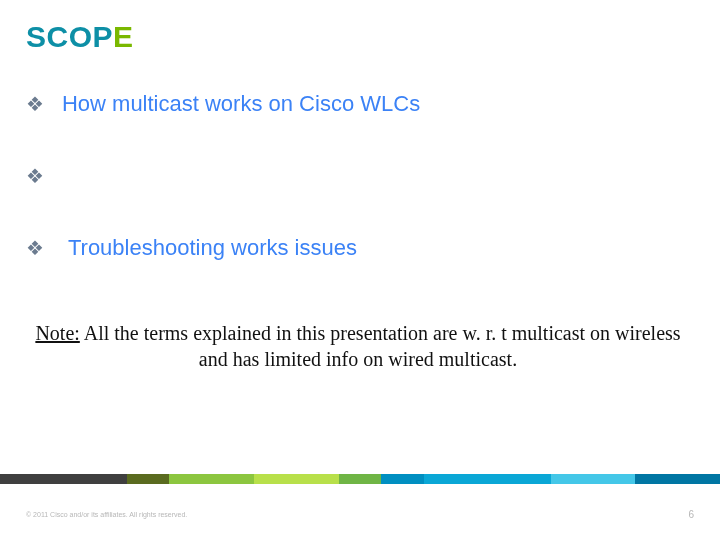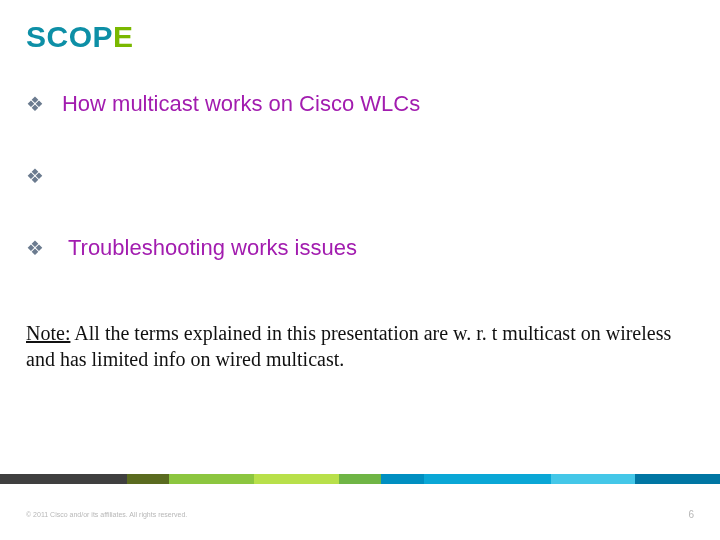--- a/index.html
+++ b/index.html
@@ -1,23 +1,23 @@
 <!DOCTYPE html>
 <html><head>
 <meta charset="utf-8">
 <style>
   * { margin: 0; padding: 0; box-sizing: border-box; }
   html, body { width: 720px; height: 540px; font-family: Arial, Helvetica, sans-serif; background: #fff; overflow: hidden; }
-  .slide { position: relative; width: 720px; height: 540px; background: #fff; }
+  .slide { position: relative; width: 720px; height: 540px; background: #fff; text-align: center; }
   .title { position: absolute; top: 20px; left: 26px; font-size: 30px; font-weight: 700; letter-spacing: 0.5px; color: #0d8fa6; }
   .title .accent { color: #7ab800; }
   .bullets { position: absolute; top: 90px; left: 26px; right: 30px; }
   .bullet-row { display: flex; align-items: flex-start; margin-bottom: 44px; }
   .diamond { flex: 0 0 auto; color: #6b7b8f; font-size: 20px; line-height: 28px; margin-right: 14px; }
-  .bullet-text { font-size: 22px; color: #a21caf; line-height: 28px; }
+  .bullet-text { font-size: 22px; color: #3b82f6; line-height: 28px; }
   .indent1 .bullet-text { margin-left: 4px; }
   .indent2 .bullet-text { margin-left: 10px; }
   .note { position: absolute; top: 320px; left: 26px; right: 30px; font-size: 20px; color: #111; line-height: 26px; font-family: Liberation Serif, serif; }
   .note-label { text-decoration: underline; }
   .stripe { position: absolute; left: 0; right: 0; bottom: 56px; height: 10px; display: flex; }
   .stripe > div { height: 100%; }
   .s1 { flex: 3; background: #3f3f3f; }
   .s2 { flex: 1; background: #5a6b1f; }
   .s3 { flex: 2; background: #8cc63f; }
   .s4 { flex: 2; background: #b8e04a; }

